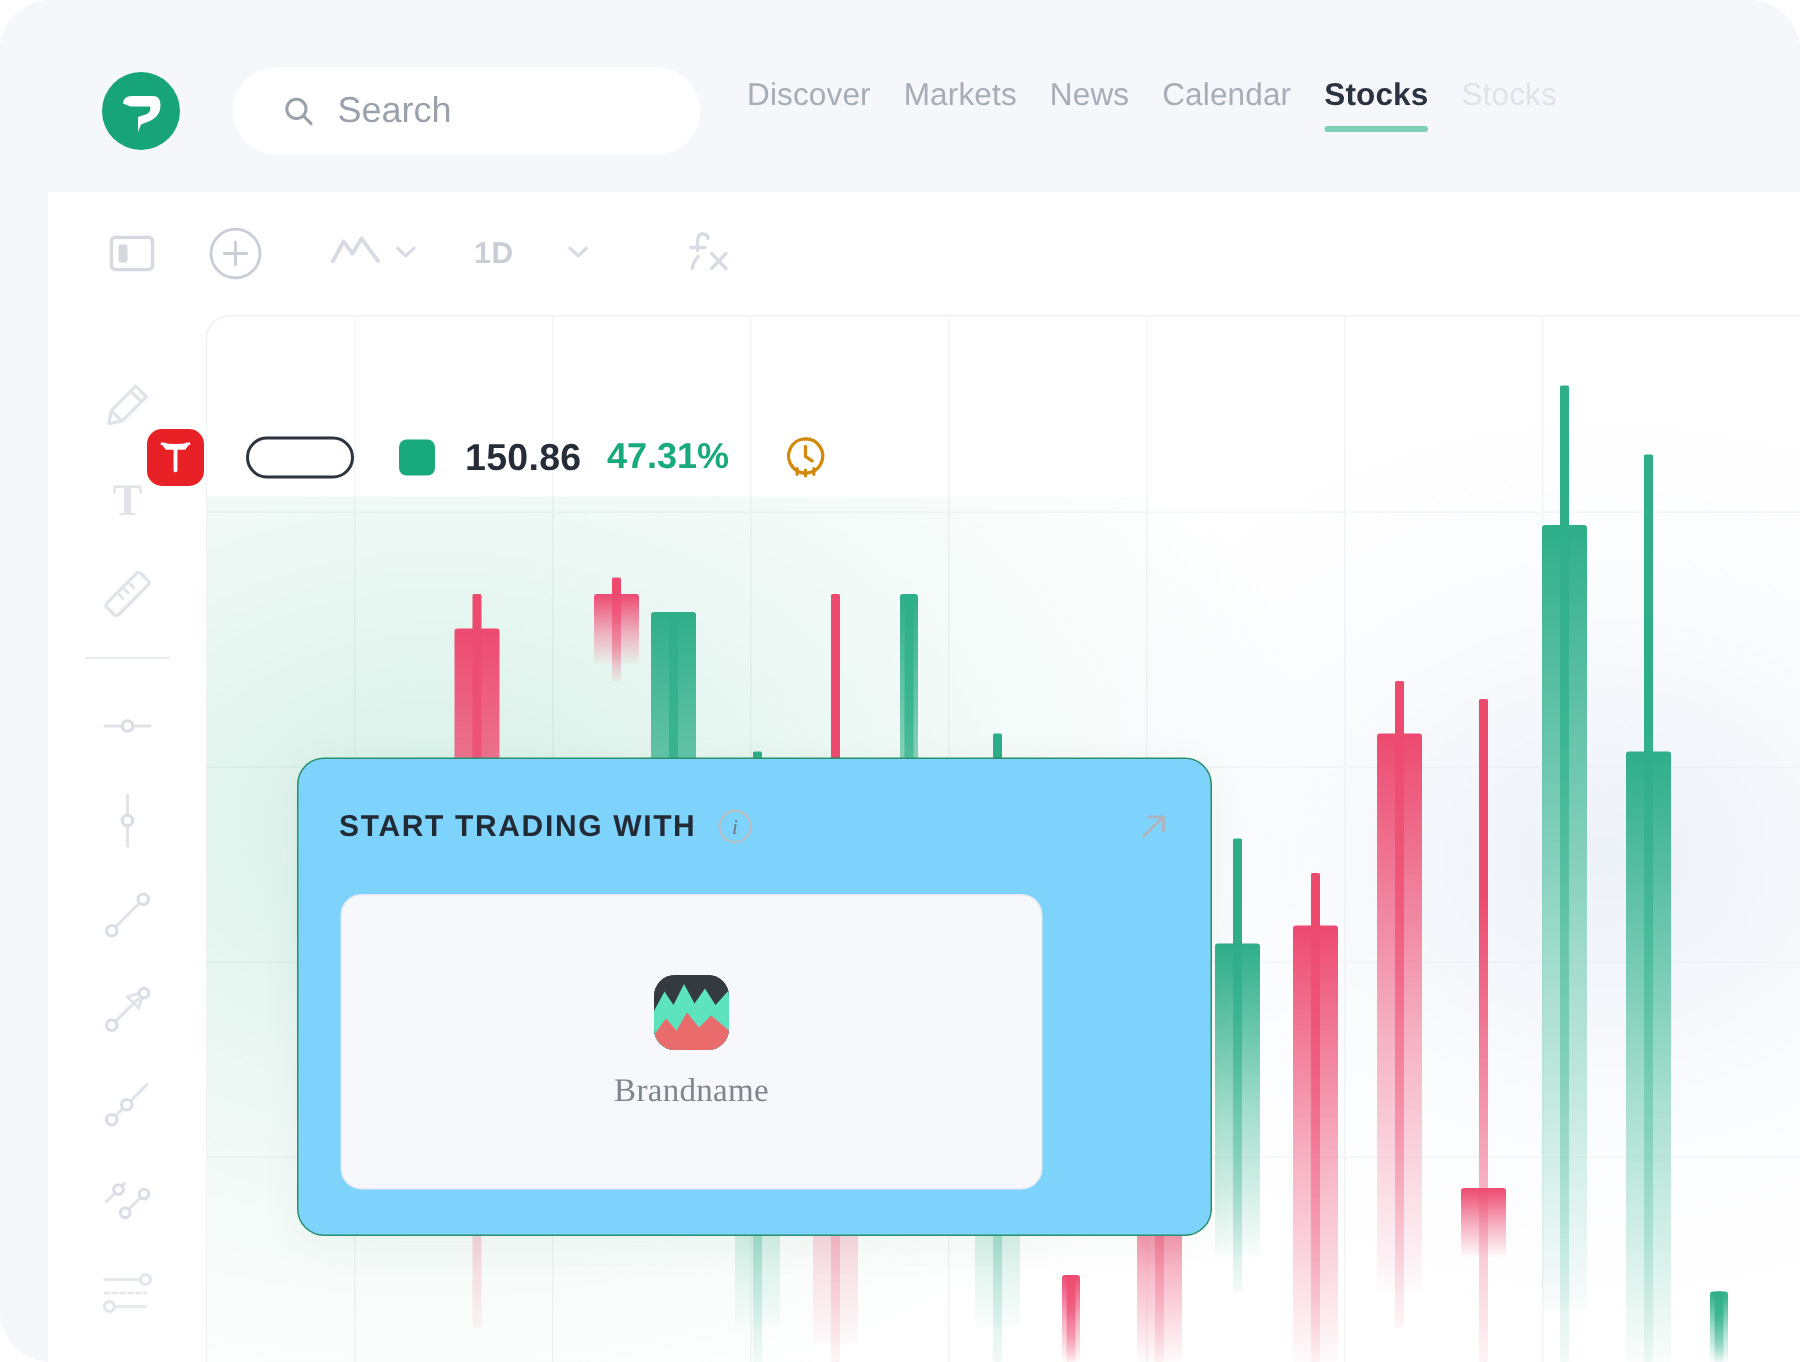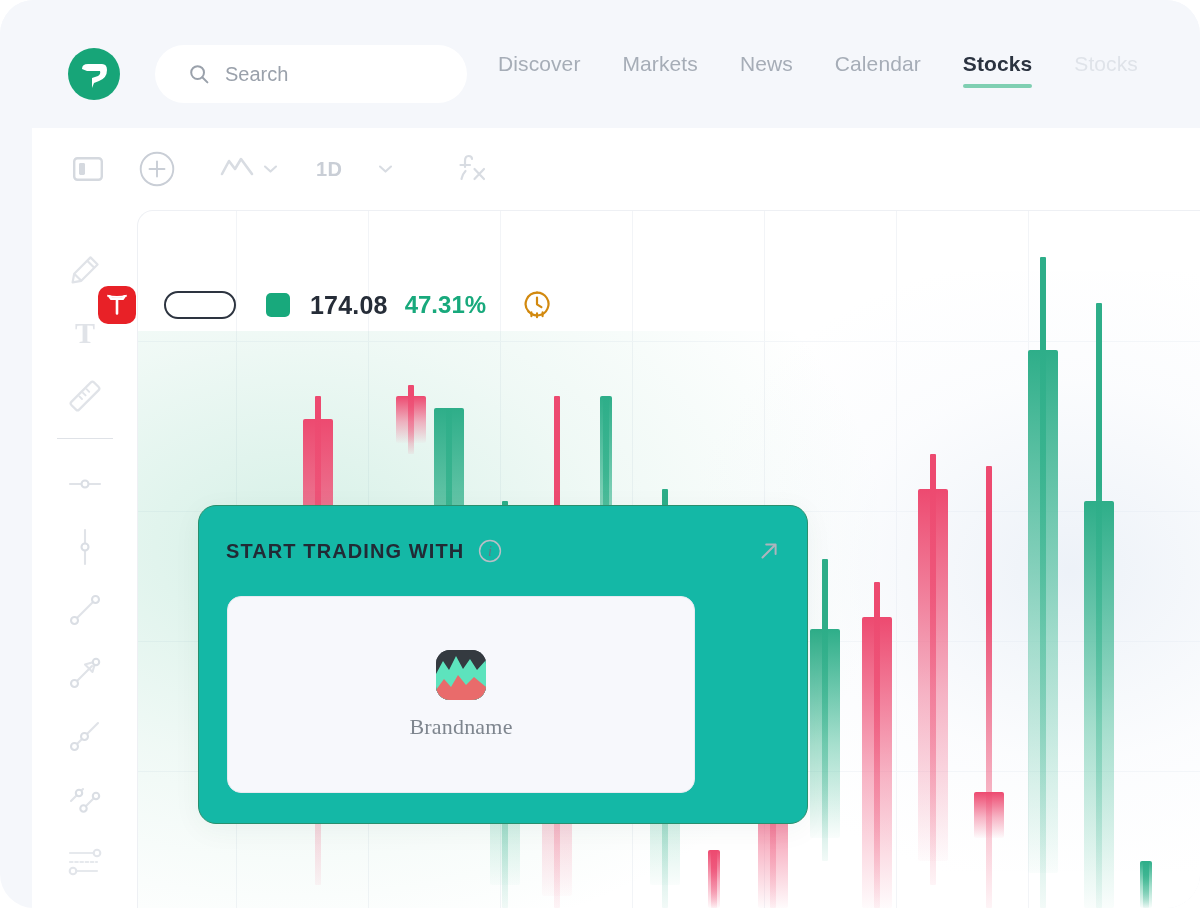--- a/index.html
+++ b/index.html
@@ -47,31 +47,31 @@
     border-radius: 29px;
     display: flex;
     align-items: center;
     padding-left: 34px;
     gap: 16px;
   }
   #search-icon { width: 20px; height: 20px; flex: 0 0 auto; }
   #search-input {
     border: none; outline: none; background: transparent;
     font-family: "Liberation Sans", sans-serif;
-    font-size: 20px; color: #8d949e;
+    font-size: 24px; color: #8d949e;
     width: 220px;
   }
   #search-input::placeholder { color: #9aa1ab; }
 
   #nav {
     position: absolute;
     left: 498px; top: 52px;
     display: flex;
     align-items: flex-start;
-    gap: 42px;
+    gap: 22px;
   }
   .nav-item {
     position: relative;
     font-size: 21px;
     color: #a6adb7;
     letter-spacing: .1px;
     padding-bottom: 16px;
     white-space: nowrap;
     cursor: pointer;
   }
@@ -272,21 +272,21 @@
     letter-spacing: .6px;
     font-family: "Liberation Sans", sans-serif;
     cursor: pointer;
   }
 
   
   #modal {
     position: absolute;
     left: 166px; top: 377px;
     width: 610px; height: 319px;
-    background: #14b8a6;
+    background: #7dd3fc;
     border: 1.6px solid #2a8f6d;
     border-radius: 18px;
     z-index: 20;
     box-shadow: 0 6px 28px rgba(40,70,60,0.05);
   }
   #modal-header {
     position: absolute;
     left: 27px; top: 33px; right: 26px;
     display: flex; align-items: center;
   }
@@ -586,21 +586,21 @@
         <svg width="24" height="22" viewBox="0 0 24 22">
           <path d="M12 4.6 L12 19.5 M12 4.6 L6.2 4.6 L4.6 2.4 M12 4.6 L17.8 4.6 L19.4 2.4" stroke="#ffffff" stroke-width="2.6" fill="none" stroke-linecap="round"></path>
           <path d="M2.2 1.6 Q12 4.2 21.8 1.6" stroke="#ffffff" stroke-width="1.7" fill="none"></path>
         </svg>
       </div>
 
       <div id="ticker-pill"></div>
 
       <div id="dir-square"></div>
 
-      <div id="price">174.08</div>
+      <div id="price">150.86</div>
 
       <div id="change">47.31%</div>
 
       <div id="market-clock">
         <svg width="28" height="30" viewBox="0 0 28 30" fill="none">
           <path d="M14 2.6 A11.4 11.4 0 1 1 5.6 21.6" stroke="#d2890f" stroke-width="2.2" stroke-linecap="round" fill="none"></path>
           <path d="M14 2.6 A11.4 11.4 0 0 0 5.6 21.6" stroke="#d2890f" stroke-width="2.2" stroke-linecap="round" fill="none"></path>
           <path d="M14 7.6 L14 14.3 L18.4 17.2" stroke="#d2890f" stroke-width="2.2" stroke-linecap="round" stroke-linejoin="round" fill="none"></path>
           <g stroke="#d2890f" stroke-width="2.1" stroke-linecap="round">
             <line x1="8.4" y1="22.4" x2="8.4" y2="26.2"></line>

